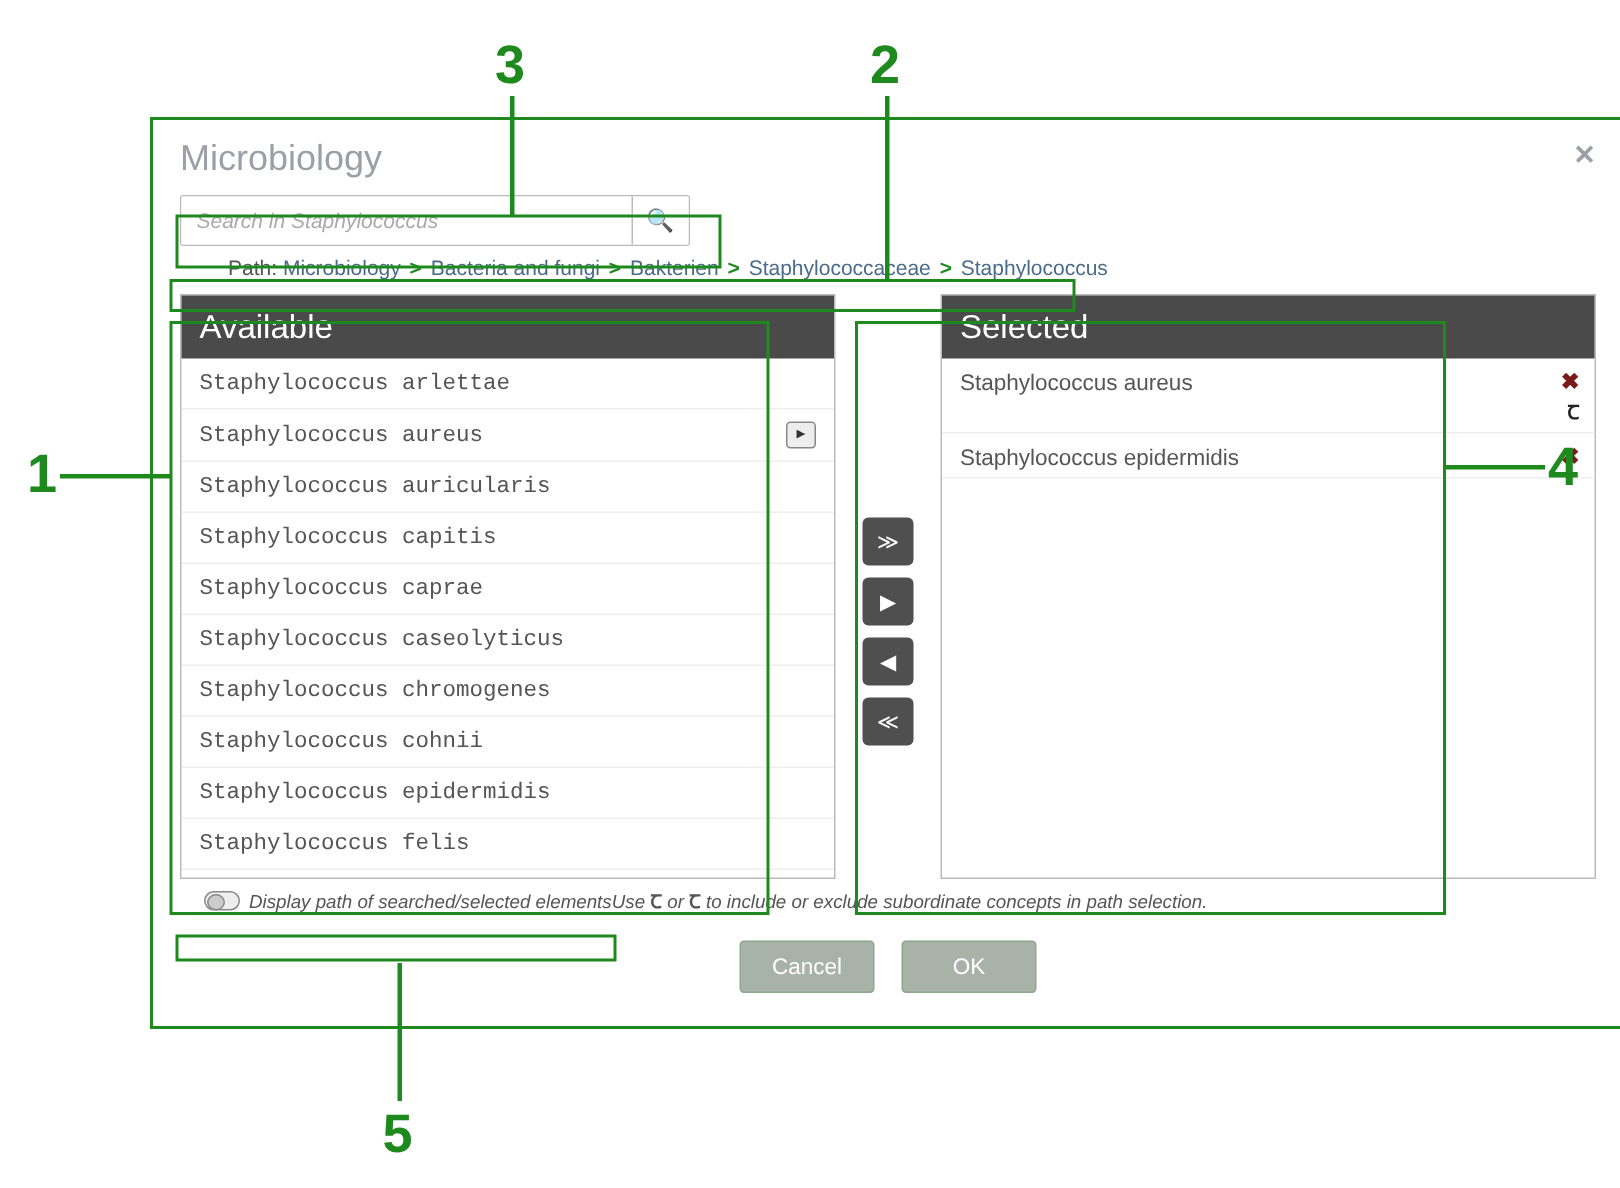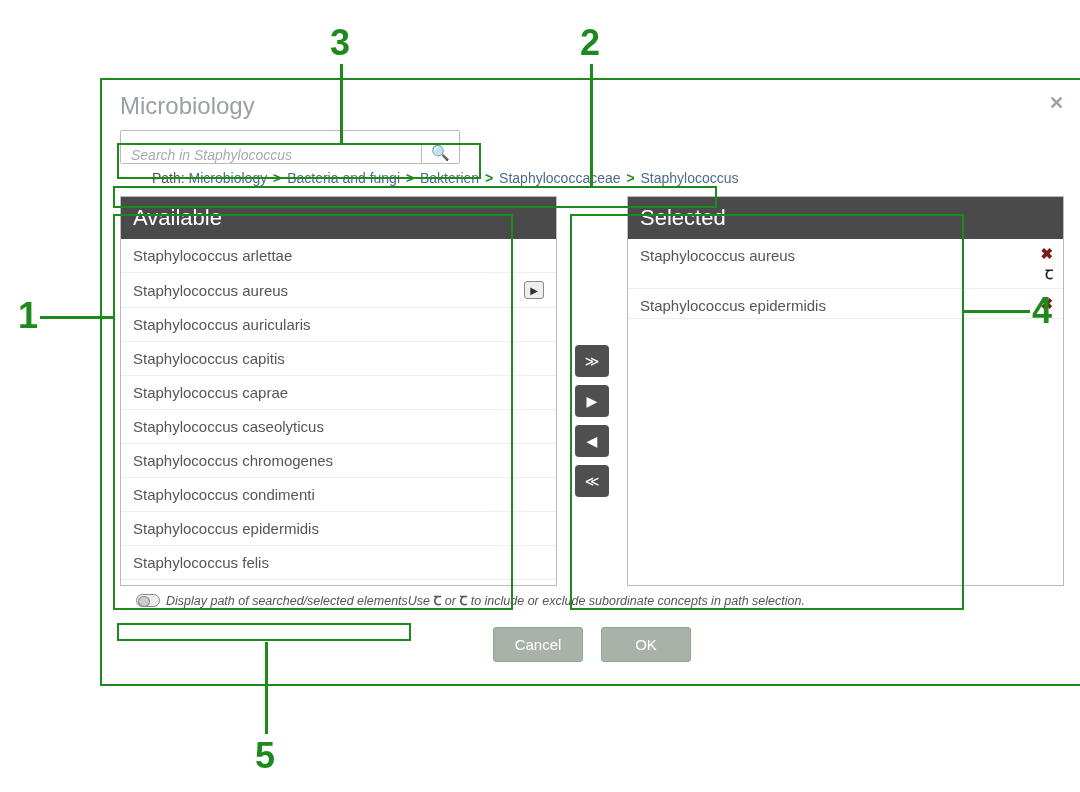--- a/index.html
+++ b/index.html
@@ -56,21 +56,20 @@
   }
   .search-row {
     padding: 0 18px;
     margin-top: 6px;
   }
   .search-wrap {
     display: inline-flex;
     border: 1px solid #bbb;
     border-radius: 2px;
     height: 34px;
-    align-items: flex-end;
   }
   .search-input {
     border: none;
     outline: none;
     padding: 0 10px;
     width: 300px;
     font-size: 14px;
     color: #555;
     font-style: italic;
   }
@@ -118,20 +117,21 @@
   }
   .avail-item {
     padding: 8px 12px;
     border-bottom: 1px solid #eee;
     font-size: 15px;
     color: #555;
     display: flex;
     justify-content: space-between;
     align-items: flex-end;
     cursor: pointer;
+    font-family: Liberation Mono, monospace;
   }
   .drill-btn {
     width: 20px; height: 18px;
     border: 1px solid #888;
     border-radius: 3px;
     background: #eee;
     display: inline-flex;
     align-items: center; justify-content: center;
     font-size: 10px; color:#333;
   }
@@ -284,21 +284,21 @@
           <div class="avail-item">
             <span>Staphylococcus caprae</span>
           </div>
           <div class="avail-item">
             <span>Staphylococcus caseolyticus</span>
           </div>
           <div class="avail-item">
             <span>Staphylococcus chromogenes</span>
           </div>
           <div class="avail-item">
-            <span>Staphylococcus condimenti</span>
+            <span>Staphylococcus cohnii</span>
           </div>
           <div class="avail-item">
             <span>Staphylococcus epidermidis</span>
           </div>
           <div class="avail-item">
             <span>Staphylococcus felis</span>
           </div>
         </div>
     </div>
 

